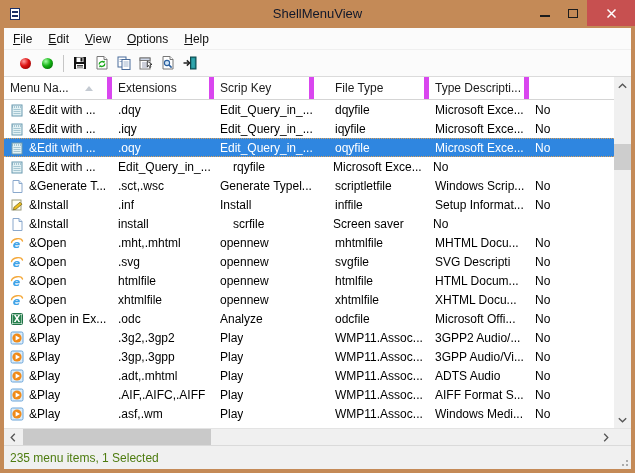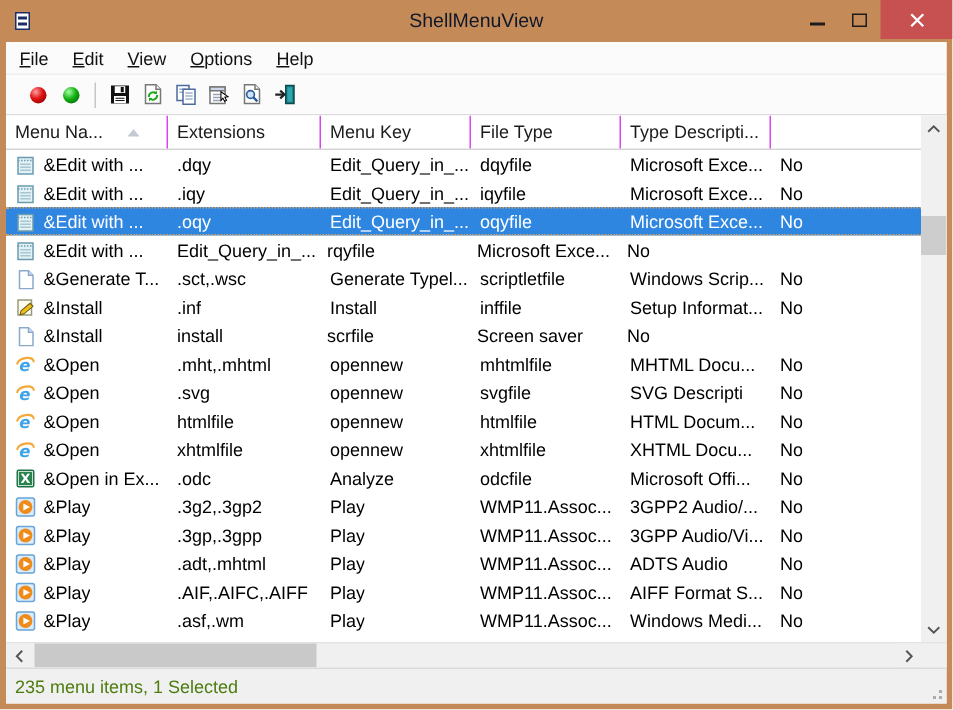--- a/index.html
+++ b/index.html
@@ -36,33 +36,33 @@
   .tbtn{ width:22px; height:22px; display:flex; align-items:center; justify-content:center; }
   .tsep{ width:1px; height:17px; background:#C6C6C6; margin:0 5px; }
 
   
   .listview{ flex:1; display:flex; flex-direction:column; background:#fff; overflow:hidden; }
   .list-body{ flex:1; display:flex; overflow:hidden; }
   .cols-area{ flex:1; display:flex; flex-direction:column; overflow:hidden; }
 
   .header-row{ height:23px; display:flex; background:#FFFFFF; border-bottom:1px solid #D5D5D5;
                font-size:12px; color:#1b1b1b; flex:none; }
-  .hcell{ display:flex; align-items:center; padding-left:6px; border-right:1px solid #d946ef;
+  .hcell{ display:flex; align-items:center; padding-left:6px; border-right:5px solid #d946ef;
           white-space:nowrap; overflow:hidden; }
   .sort-glyph{ width:0; height:0; margin-left:16px;
                border-left:4px solid transparent; border-right:4px solid transparent;
                border-bottom:5px solid #C4CAD2; }
 
   .rows-container{ flex:1; overflow:hidden; }
   .row{ height:19px; display:flex; align-items:center; font-size:12px; color:#000; }
   .row.selected{ background:var(--selection,#2F86E0); color:#fff;
                  border-top:1px dotted #D9A05B; border-bottom:1px dotted #D9A05B; }
   .cell{ display:flex; align-items:center; padding-left:6px; white-space:nowrap; overflow:hidden; height:100%; }
   .c0{ width:108px; flex:none; } .c1{ width:102px; flex:none; } .c2{ width:100px; flex:none; }
-  .c3{ width:100px; flex:none; } .c4{ width:100px; flex:none; } .c5{ flex:1; }
+  .c3{ width:100px; flex:none;margin-left:15px; } .c4{ width:100px; flex:none; } .c5{ flex:1; }
   .row-icon{ width:14px; height:14px; margin-right:5px; flex:none; display:flex; }
   .cell-text{ overflow:hidden; white-space:nowrap; }
 
   
   .vscroll{ width:17px; flex:none; background:#F0F0F0; display:flex; flex-direction:column; }
   .sbtn{ height:17px; width:17px; flex:none; display:flex; align-items:center; justify-content:center; background:#F0F0F0; }
   .vtrack{ flex:1; position:relative; }
   .vthumb{ position:absolute; left:0; right:0; top:50px; height:26px; background:#CDCDCD; }
 
   .hscroll-row{ height:17px; flex:none; display:flex; background:#F0F0F0; border-top:1px solid #E3E3E3; }
@@ -206,21 +206,21 @@
         <div class="cols-area">
           <div class="header-row">
             <span class="hcell c0">
                 <span>Menu Na...</span>
                 <span class="sort-glyph"></span>
               </span>
             <span class="hcell c1">
                 <span>Extensions</span>
               </span>
             <span class="hcell c2">
-                <span>Menu Key</span>
+                <span>Scrip Key</span>
               </span>
             <span class="hcell c3">
                 <span>File Type</span>
               </span>
             <span class="hcell c4">
                 <span>Type Descripti...</span>
               </span>
           </div>
           <div class="rows-container">
               <div class="row">

